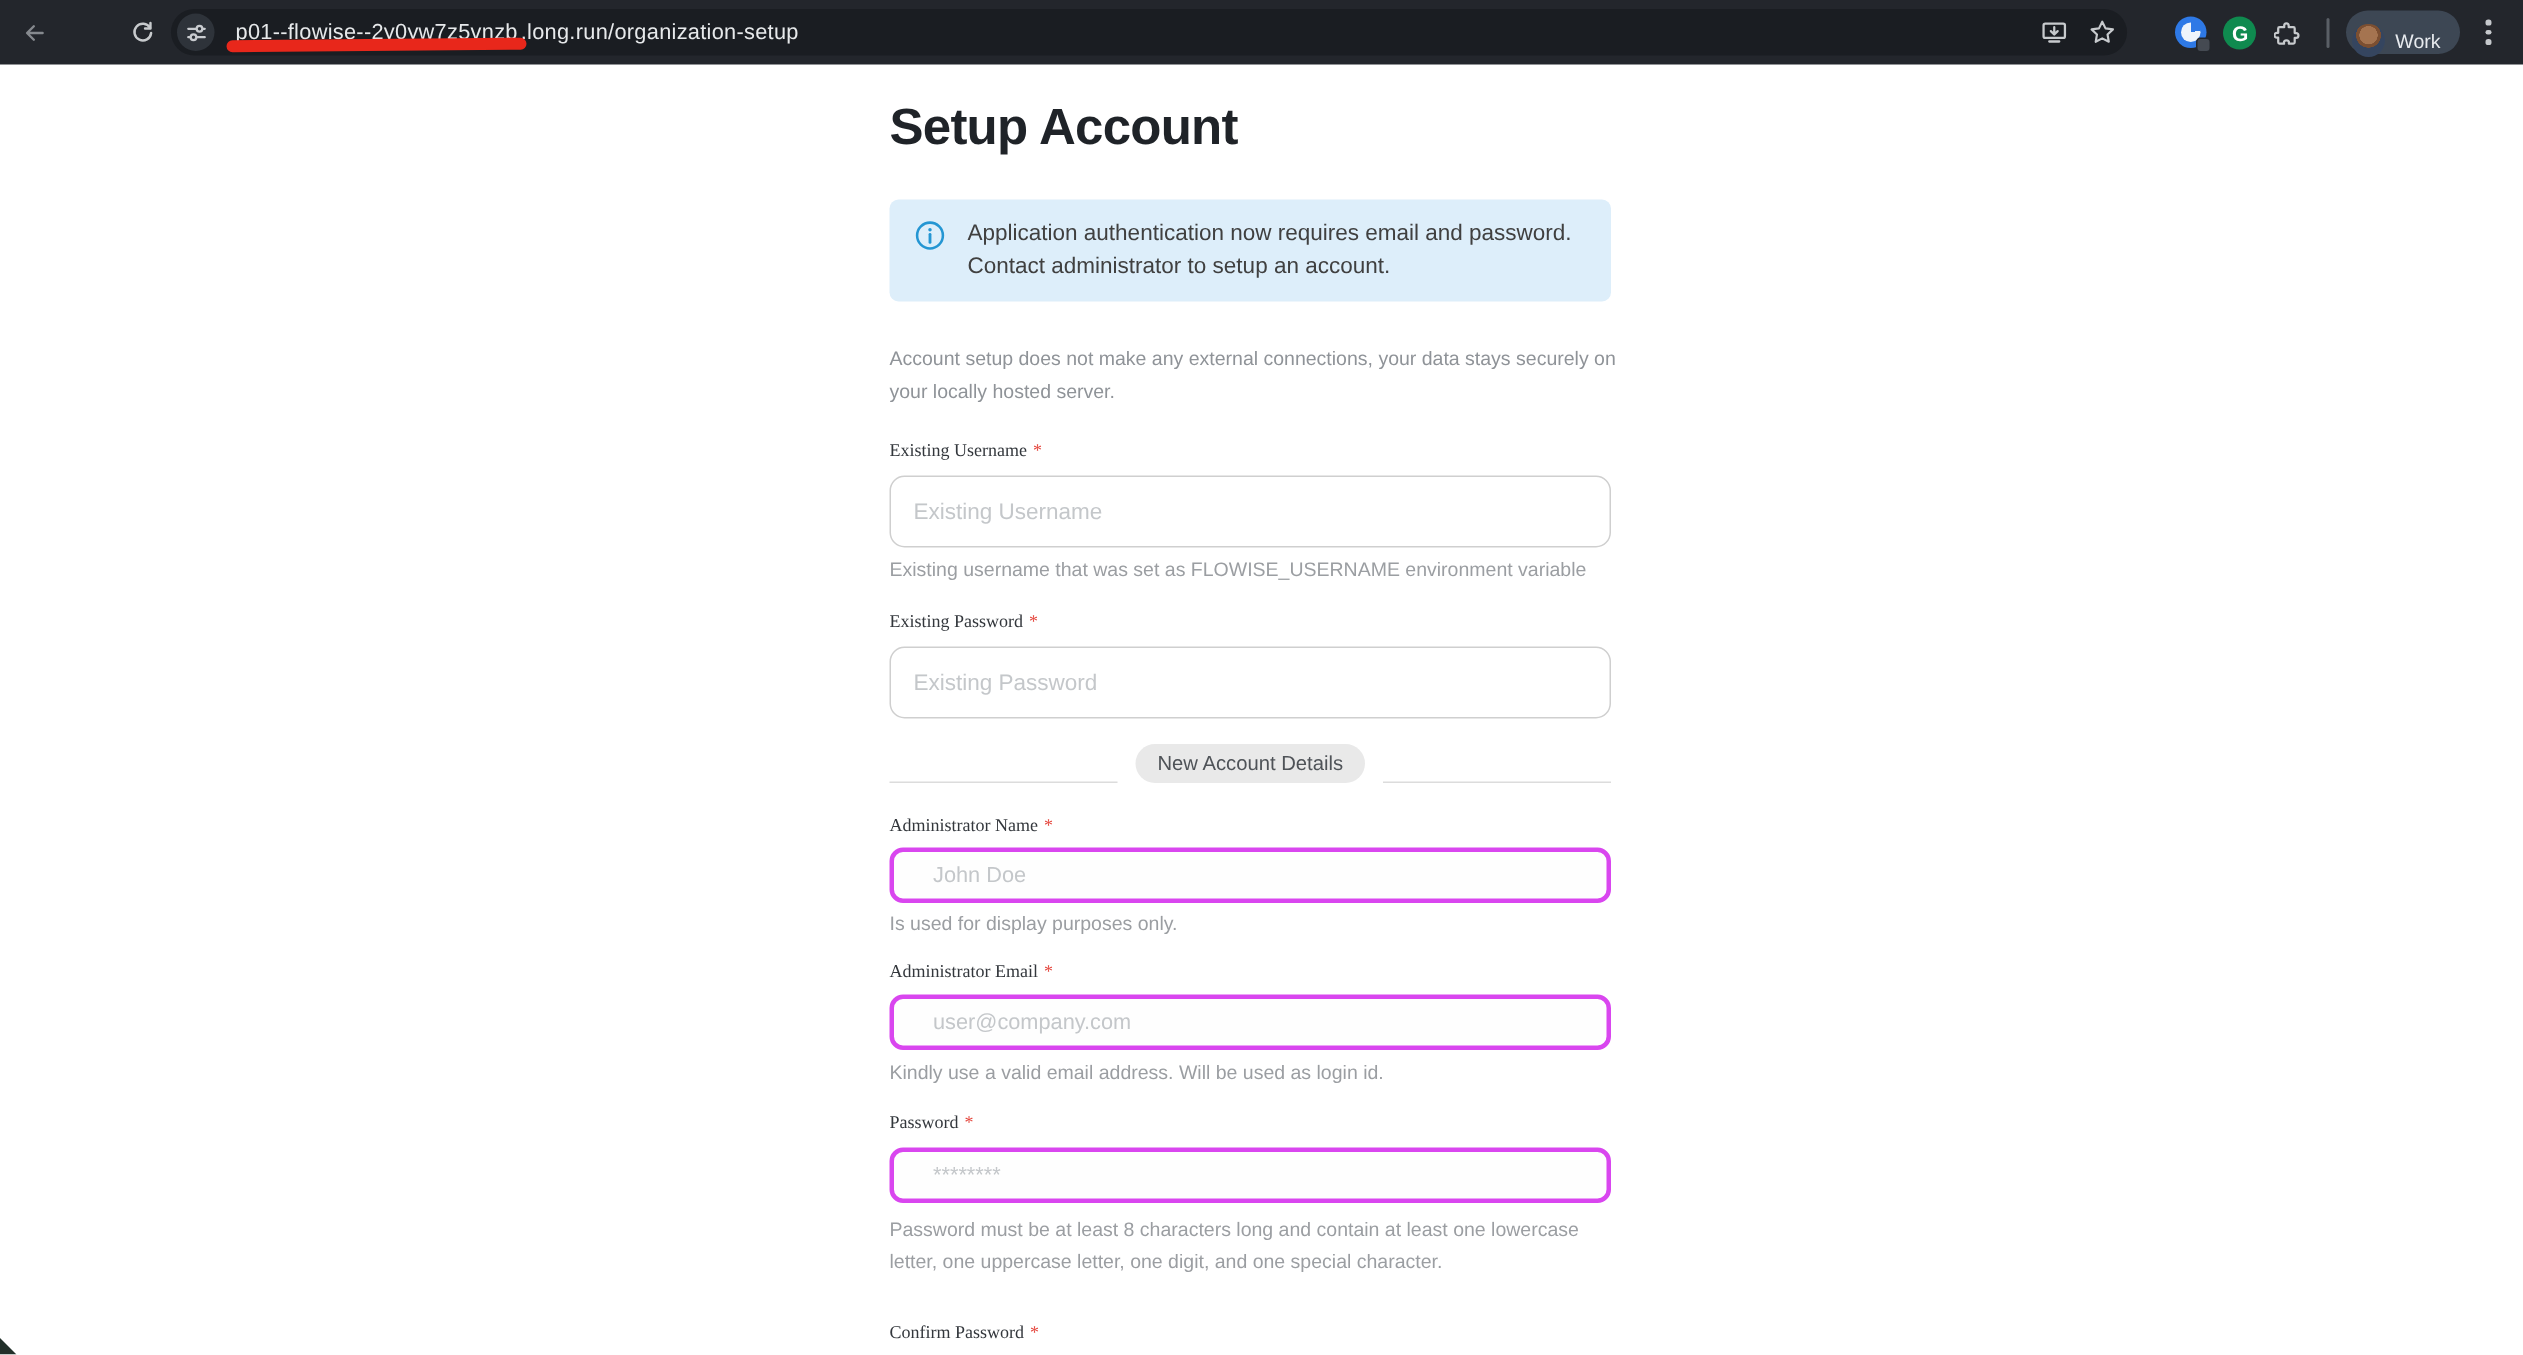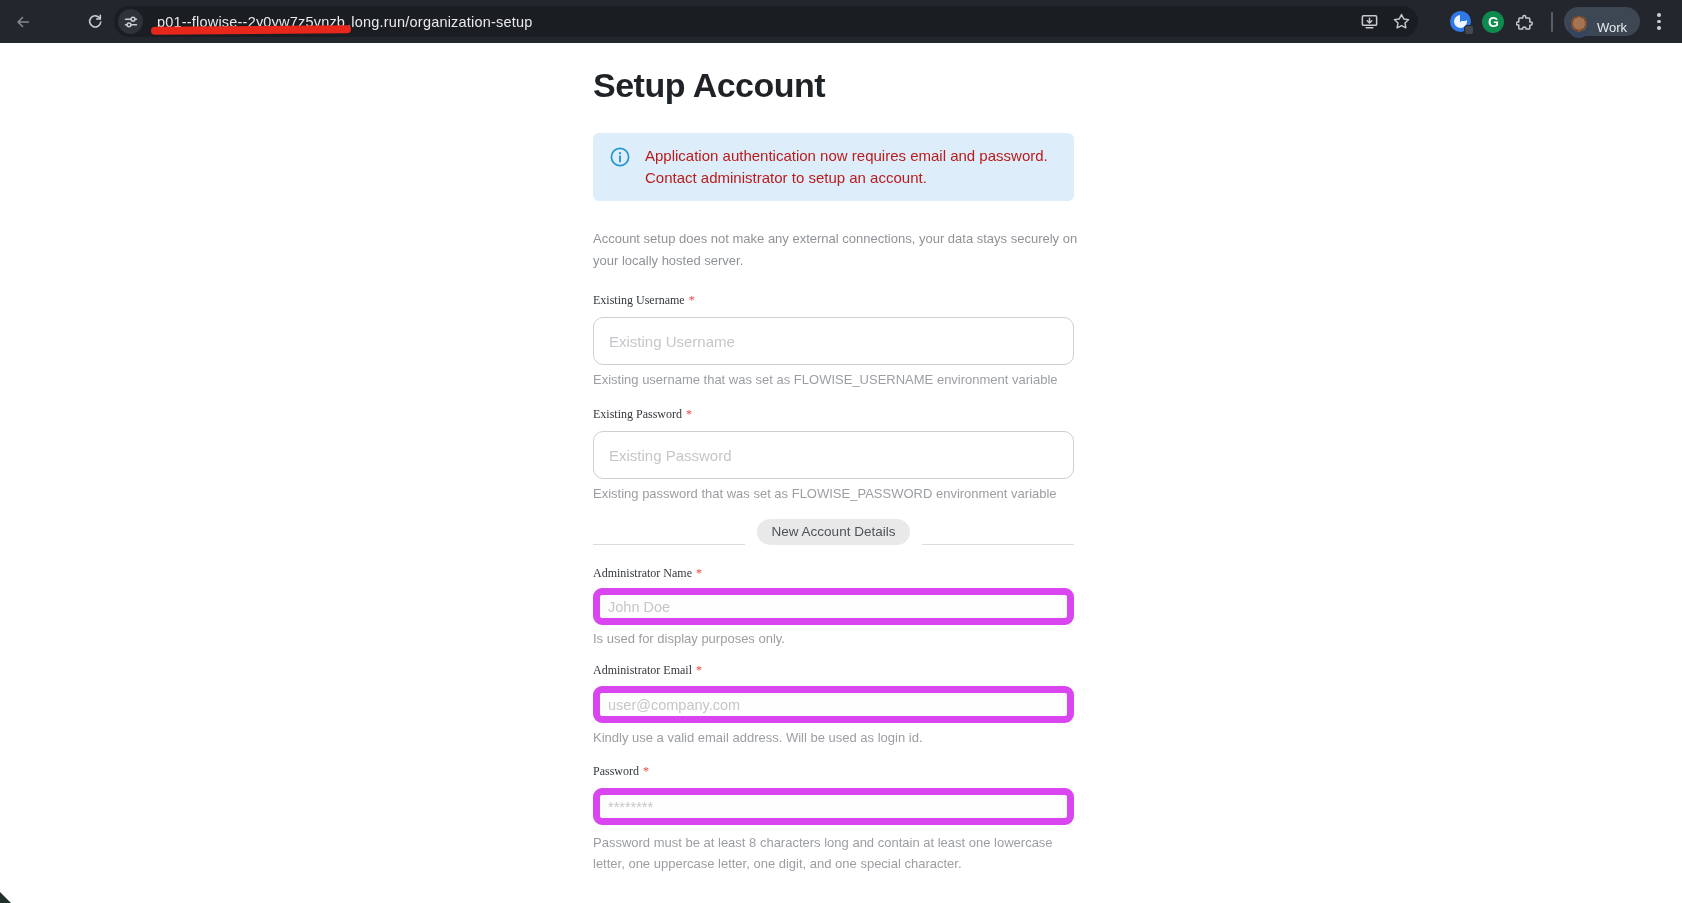--- a/index.html
+++ b/index.html
@@ -52,35 +52,35 @@
            align-items:center; justify-content:center; cursor:pointer; }
   .kebab i { width:3.5px; height:3.5px; border-radius:50%; background:#c6c9cd; }
 
   
   .content { position:absolute; left:593px; top:43px; width:481px; }
   h1.title { margin-top:22px; font-size:34px; line-height:40px; font-weight:700;
              color:#1f2328; letter-spacing:-0.5px; }
 
   .alert { margin-top:28px; background:#ddeefa; border-radius:6px; padding:12px 16px;
            display:flex; gap:14px; }
-  .alert-text { font-size:15px; line-height:22px; color:#b91c1c; }
+  .alert-text { font-size:15px; line-height:22px; color:#404040; }
   .alert-icon { margin-top:1px; flex:0 0 auto; }
 
   .note { margin-top:27px; font-size:13px; line-height:22px; color:#8f9398;
           white-space:nowrap; }
 
   .field-label { font-size:12px; line-height:18px; color:#33373c;font-family:Liberation Serif, serif; }
   .req { color:#e5483f; margin-left:4px; }
   .tb { width:100%; display:block; background:#ffffff; outline:none;
         font-family:"Liberation Sans", sans-serif; color:#333; }
   .tb::placeholder { color:#c4c7ca; opacity:1; }
   .tb-lg { height:48px; border:1px solid #cfcfcf; border-radius:10px;
            padding:0 15px; font-size:15px; }
-  .tb-sm { height:37px; border:7px solid #d946ef; border-radius:9px;
-           padding:0 8px; font-size:14.5px; background:#fefefe; }
+  .tb-sm { height:37px; border:3px solid #d946ef; border-radius:9px;
+           padding:0 26px; font-size:14.5px; background:#fefefe; }
   .helper { font-size:13px; line-height:16px; color:#9b9ea2;
             white-space:nowrap; }
   .helper.two { line-height:21px; }
 
   .divider { margin-top:17px; display:flex; align-items:flex-end; gap:12px; }
   .divider .line { flex:1; height:1px; background:#dcdcdc; }
   .chip { background:#e9e9e9; color:#4f5358; font-size:13.5px; line-height:16px;
           padding:5px 15px; border-radius:16px; white-space:nowrap; }
 
   .cursor-tip { position:absolute; left:0; bottom:0; width:0; height:0;
@@ -194,21 +194,20 @@
     <div class="field-label" style="margin-top:19px">
       <span>Existing Username</span><span class="req">*</span>
     </div>
     <input class="tb tb-lg" style="margin-top: 8px;" type="text" placeholder="Existing Username">
     <div class="helper" style="margin-top:7px">Existing username that was set as FLOWISE_USERNAME environment variable</div>
 
     <div class="field-label" style="margin-top:17px">
       <span>Existing Password</span><span class="req">*</span>
     </div>
     <input class="tb tb-lg" style="margin-top: 8px;" type="password" placeholder="Existing Password">
-    <div class="helper" style="margin-top:7px">Existing password that was set as FLOWISE_PASSWORD environment variable</div>
 
     <div class="divider">
       <div class="line"></div>
       <div class="chip">New Account Details</div>
       <div class="line"></div>
     </div>
 
     <div class="field-label" style="margin-top:19px">
       <span>Administrator Name</span><span class="req">*</span>
     </div>

